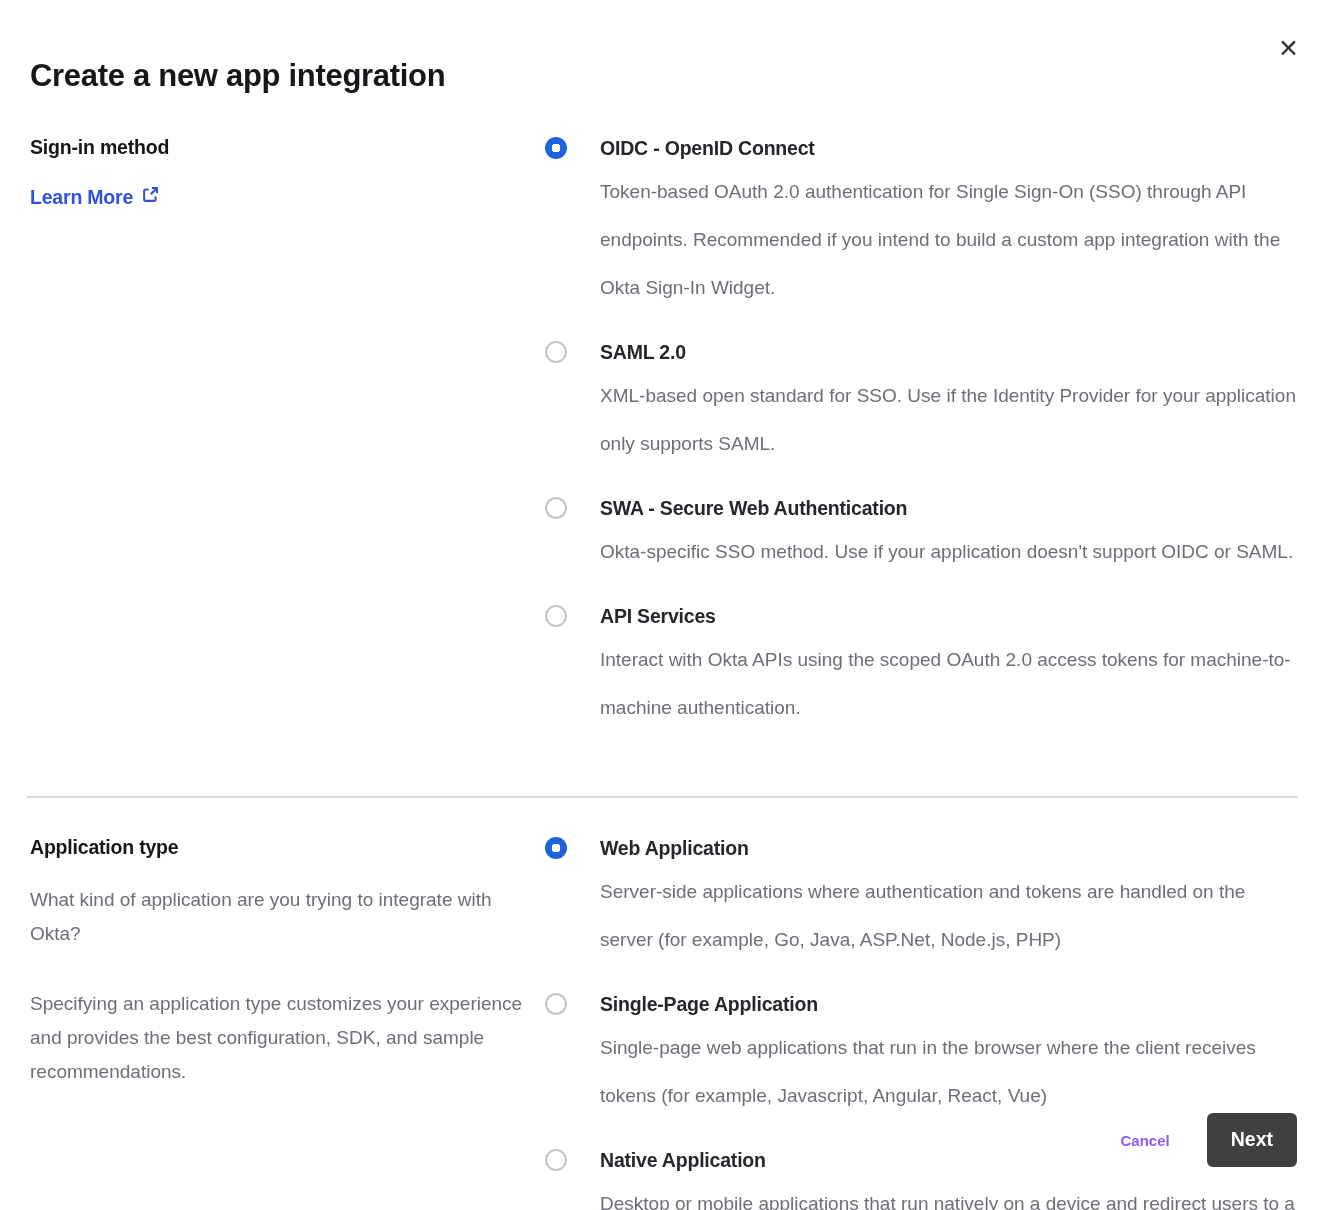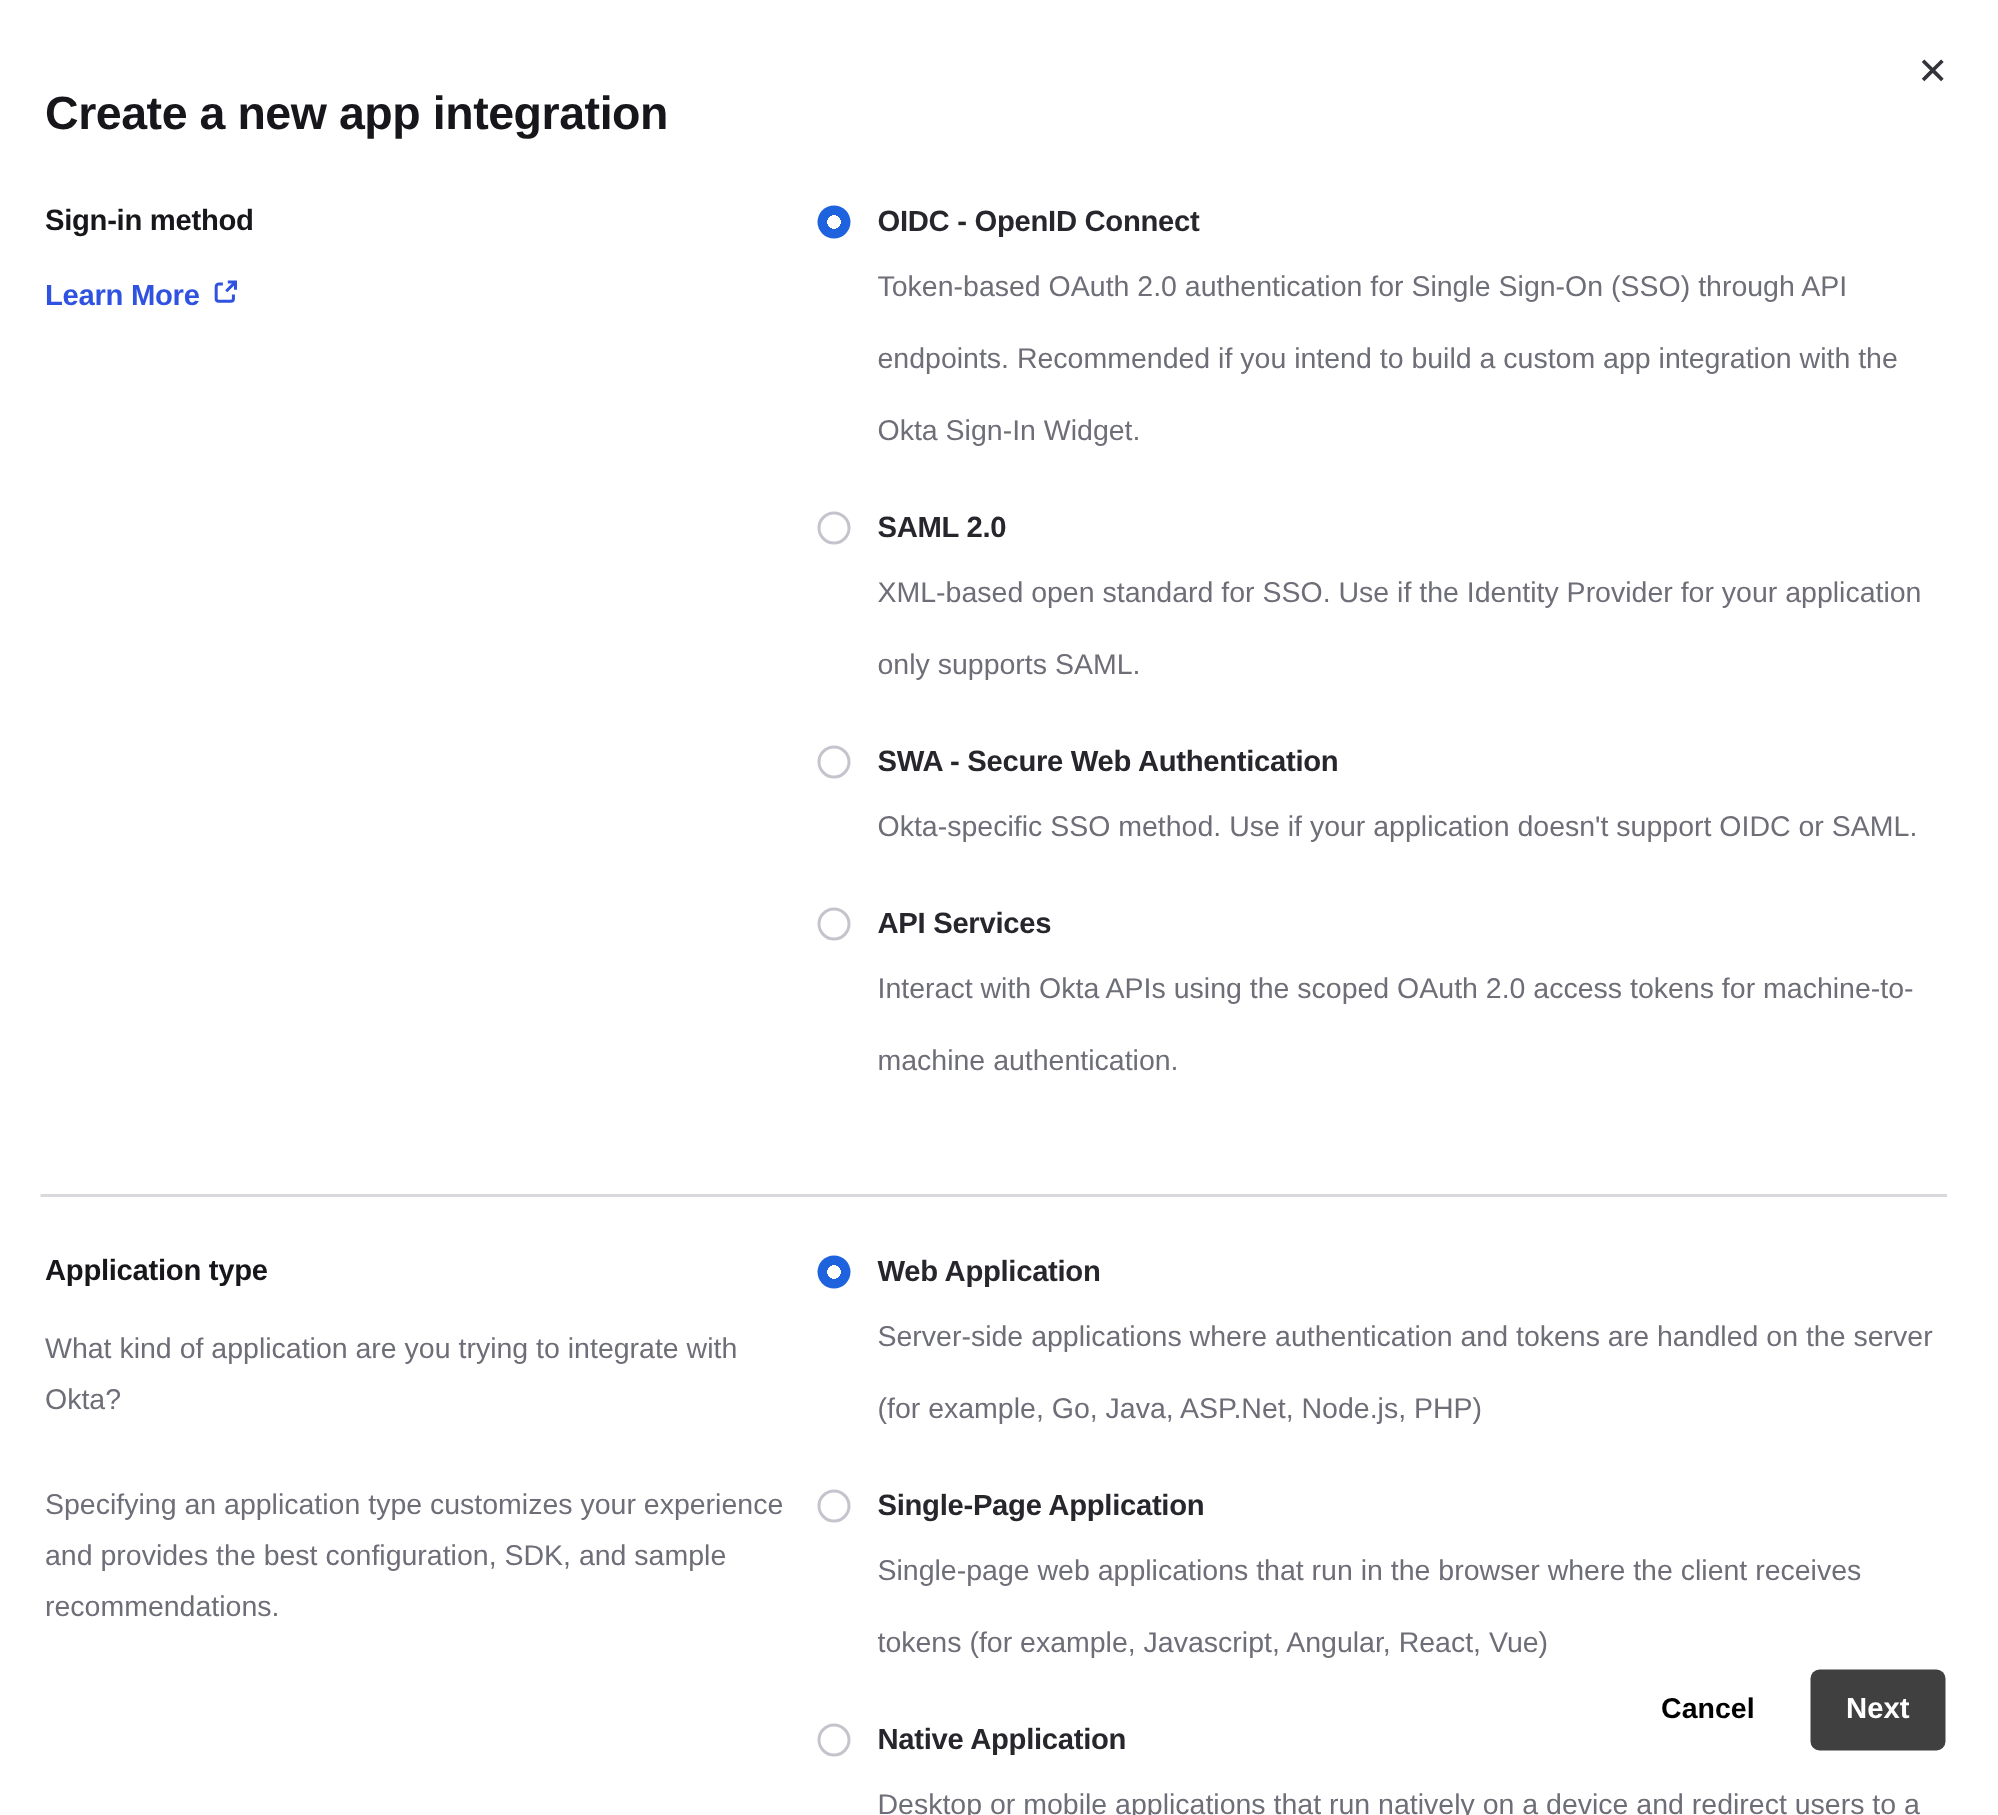--- a/index.html
+++ b/index.html
@@ -46,21 +46,21 @@
     display: inline-flex; align-items: flex-start; gap: 9px;
     font-size: 19.5px; font-weight: bold;
     color: #2f52e0; text-decoration: none; cursor: pointer;
     letter-spacing: -0.2px;
   }
   .learn-more svg { display: block; }
 
   .left-para { font-size: 19px; line-height: 34px; color: #6e6e78; margin-top: 24px; }
   .left-para + .left-para { margin-top: 36px; }
 
-  .option { display: flex; gap: 18px; margin-bottom: 28px; cursor: pointer; }
+  .option { display: flex; gap: 33px; margin-bottom: 28px; cursor: pointer; }
   .option:last-child { margin-bottom: 0; }
 
   .radio {
     width: 22px; height: 22px; border-radius: 50%;
     flex: 0 0 22px; margin-top: 1px;
     border: 2px solid #c4c4cc; background: #ffffff;
   }
   .radio.selected {
     border: none;
     background: radial-gradient(circle, #ffffff 0 4.5px, #1e62de 4.5px);
@@ -79,21 +79,21 @@
     border: none; border-top: 2px solid #d9d9dd;
     margin: 64px 34px 0 27px;
   }
   .section.apptype { margin-top: 38px; }
 
   .footer {
     position: absolute; right: 35px; top: 1113px;
     display: flex; align-items: center; gap: 37px;
   }
   .cancel-link {
-    font-size: 19px; font-weight: bold; color: #000000;
+    font-size: 15px; font-weight: bold; color: #8b5cf6;
     text-decoration: none; cursor: pointer;
   }
   .next-btn {
     background: #404040; color: #ffffff;
     border: none; border-radius: 6px;
     font-family: "Liberation Sans", sans-serif;
     font-size: 19.5px; font-weight: bold;
     padding: 15px 24px 16px 24px;
     cursor: pointer;
   }

